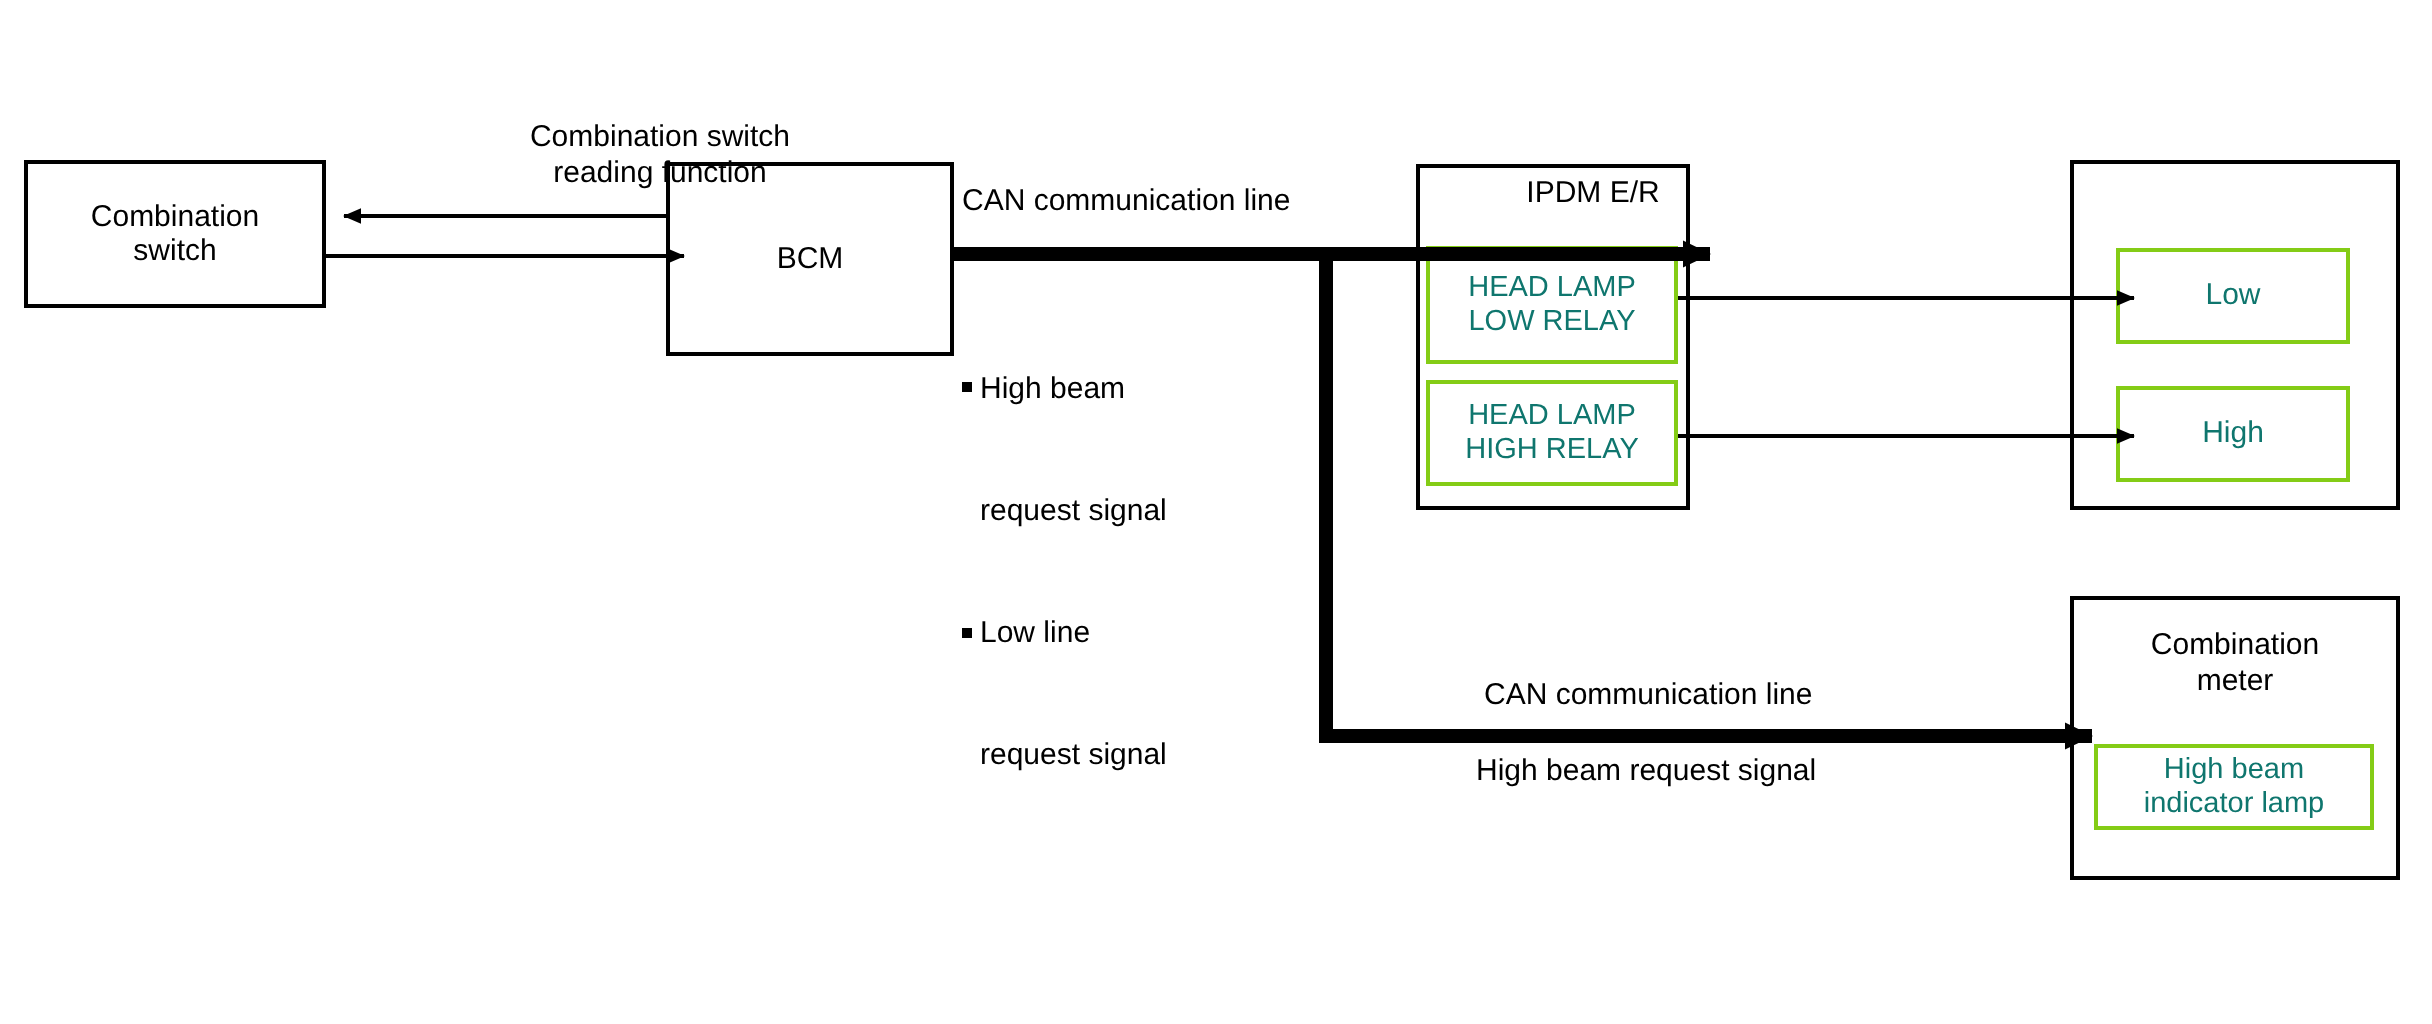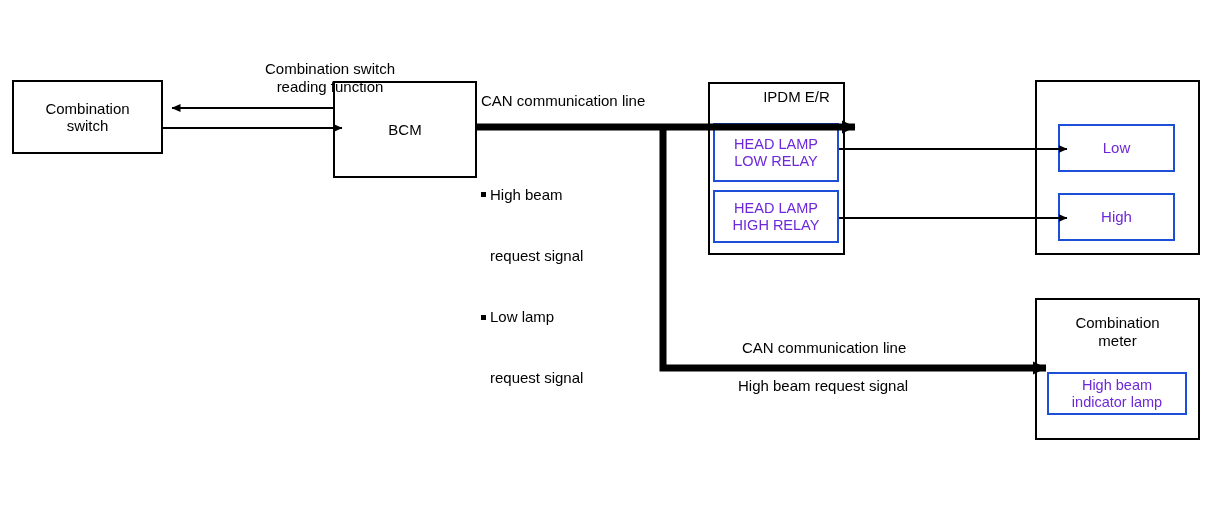--- a/index.html
+++ b/index.html
@@ -17,28 +17,28 @@
   }
   .box {
     position: absolute;
     box-sizing: border-box;
     border: 2px solid #000000;
     background: #ffffff;
   }
   .box-inner {
     position: absolute;
     box-sizing: border-box;
-    border: 2px solid #1d4ed8;
+    border: 2px solid #84cc16;
     background: #ffffff;
     display: flex;
     align-items: center;
     justify-content: center;
     text-align: center;
     line-height: 1.14;
-    color: #6d28d9;
+    color: #0f766e;
   }
   .lbl {
     position: absolute;
     color: #000000;
     white-space: pre;
     line-height: 1.18;
   }
   .ctr-lbl {
     position: absolute;
     color: #000000;
@@ -118,21 +118,21 @@
 indicator lamp</div>
 
   <div class="ctr-lbl" style="left:165px; top:60px; width:330px; font-size:15px;">Combination switch
 reading function</div>
 
   <div class="lbl" style="left:481px; top:92px; font-size:15px;">CAN communication line</div>
 
   <div class="bullet-list" style="left:481px; top:144px; font-size:15px;">
     <span class="bullet-row"><span class="bullet-mark"><span class="bullet-sq"></span></span><span>High beam</span></span>
     <span class="cont-line">request signal</span>
-    <span class="bullet-row"><span class="bullet-mark"><span class="bullet-sq"></span></span><span>Low lamp</span></span>
+    <span class="bullet-row"><span class="bullet-mark"><span class="bullet-sq"></span></span><span>Low line</span></span>
     <span class="cont-line">request signal</span>
   </div>
 
   <div class="ctr-lbl" style="left:680px; top:339px; width:560px; text-align:left; padding-left:62px; font-size:15px;">CAN communication line</div>
 
   <div class="ctr-lbl" style="left:680px; top:377px; width:560px; text-align:left; padding-left:58px; font-size:15px;">High beam request signal</div>
 
   <svg class="overlay" viewBox="0 0 1216 512" xmlns="http://www.w3.org/2000/svg">
     <defs>
       <marker id="ah-thin" markerWidth="9" markerHeight="9" refX="8.5" refY="4.5" orient="auto" markerUnits="userSpaceOnUse">

